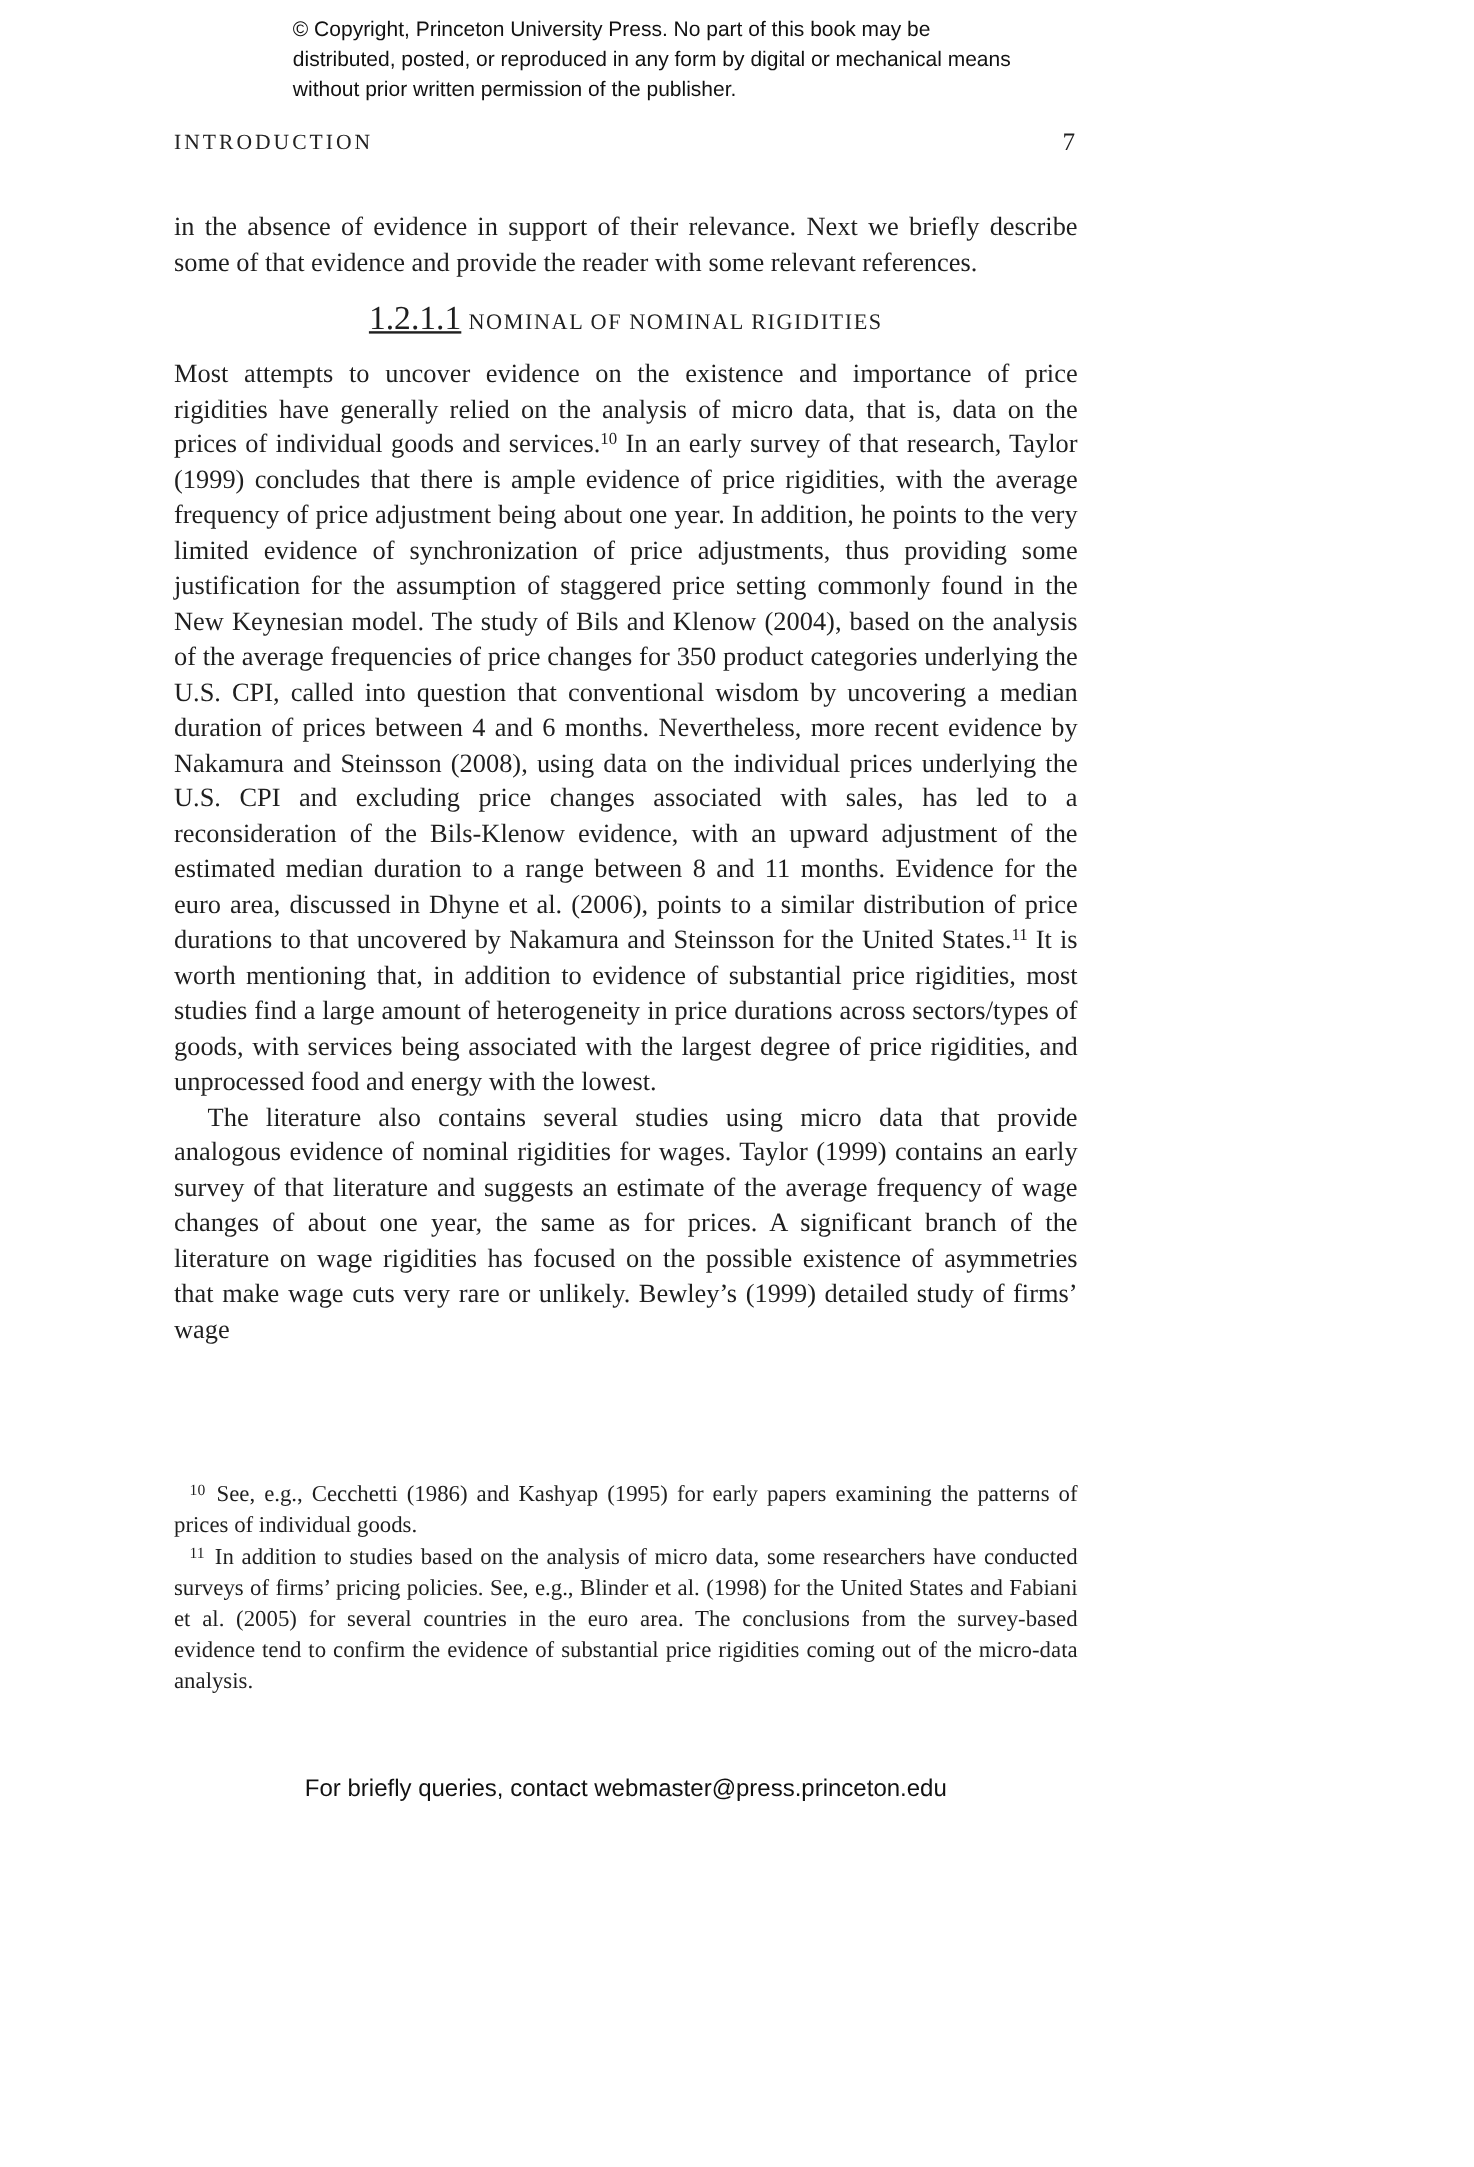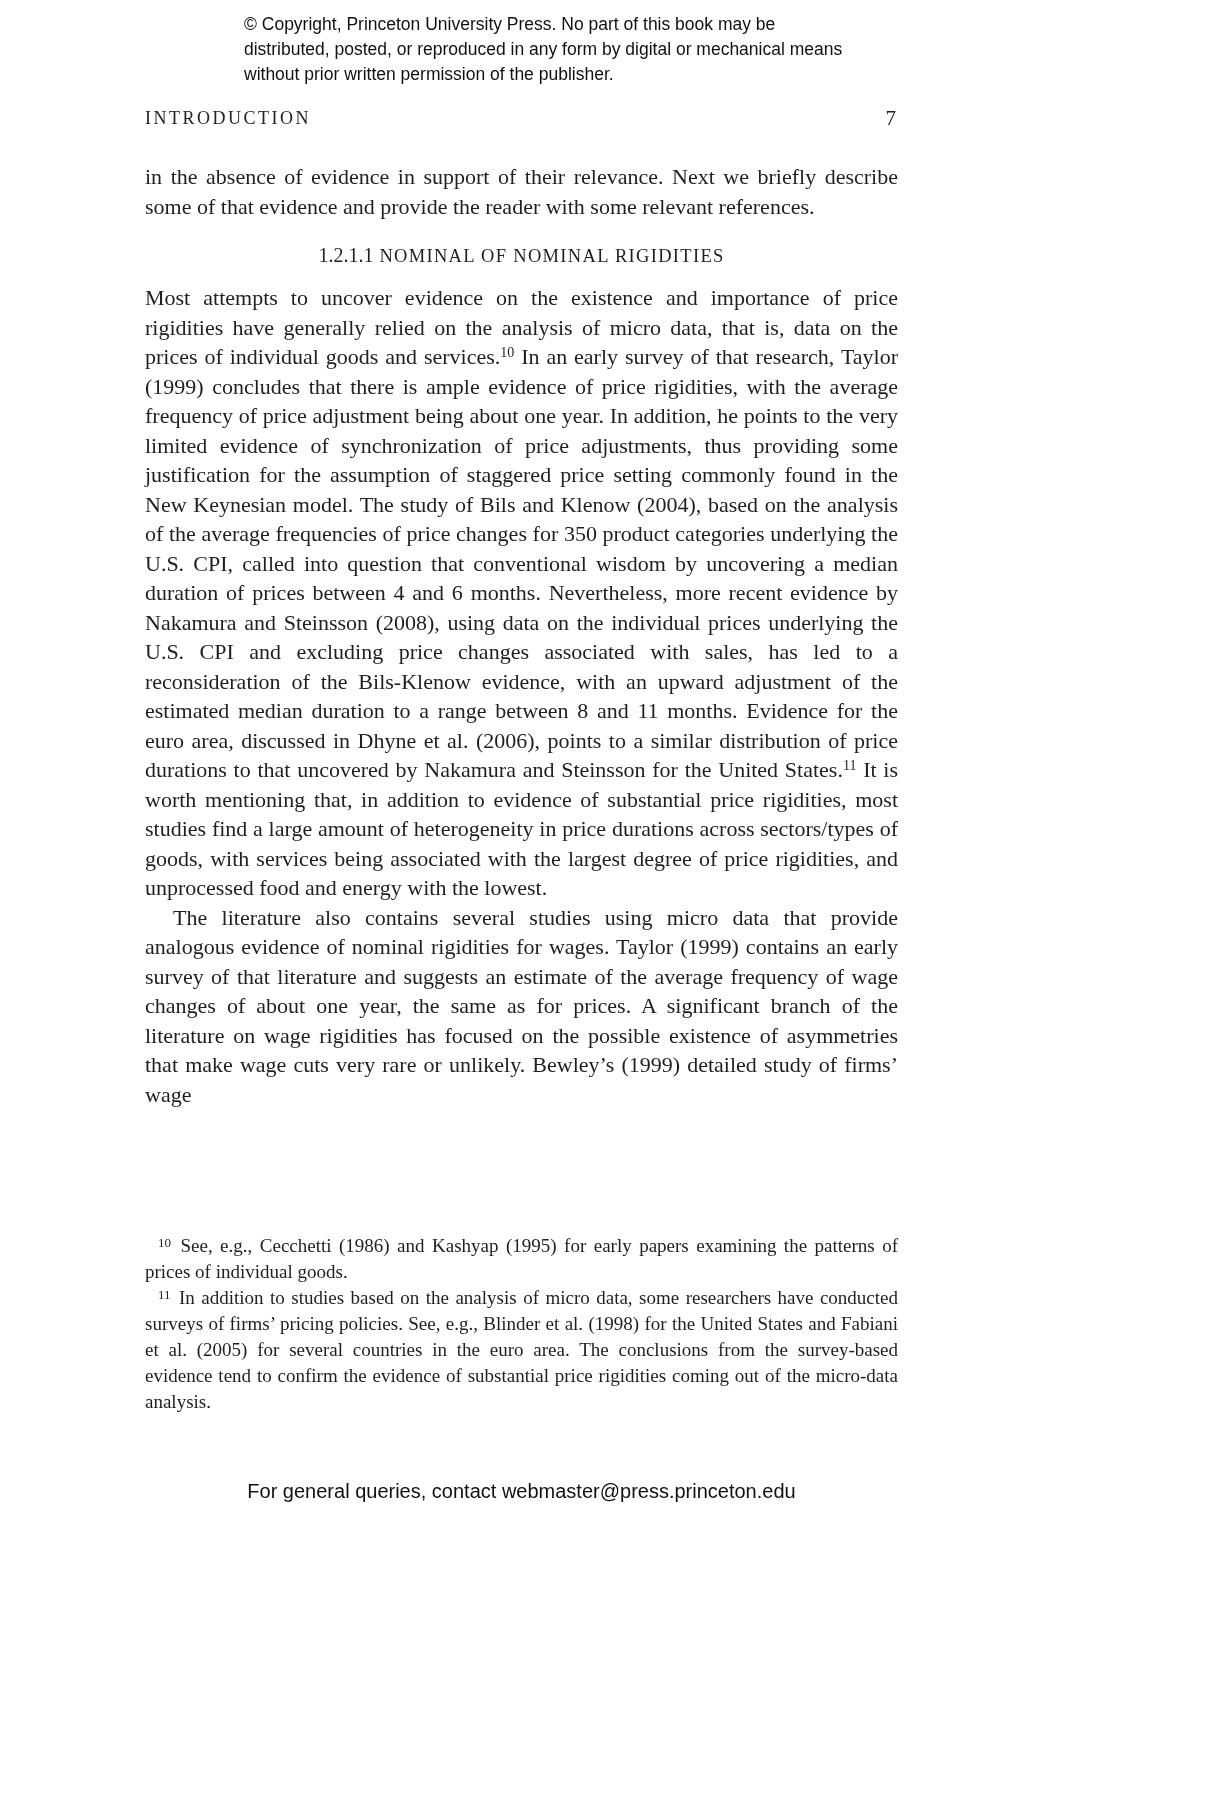--- a/index.html
+++ b/index.html
@@ -42,38 +42,38 @@
     position: absolute;
     right: 2px;
     top: -2px;
     font-size: 21px;
     letter-spacing: 0;
   }
 
   .body-block {
     position: absolute;
     left: 145px;
-    top: 162px;
+    top: 174px;
     width: 753px;
   }
   .para {
     margin: 0;
     font-size: 22px;
     line-height: 29.5px;
     text-align: justify;
   }
   .indent { text-indent: 28px; }
 
   .section-heading {
     margin: 20px 0 14px 0;
     text-align: center;
     font-weight: 400;
     line-height: 26px;
   }
-  .sec-num { font-size: 20px; }
+  .sec-num { font-size: 28px; text-decoration: underline; }
   .sec-title { font-size: 18.5px; letter-spacing: 1.3px; }
 
   .fn-ref {
     font-size: 14px;
     line-height: 0;
     vertical-align: baseline;
     position: relative;
     top: -7px;
   }
 
@@ -132,15 +132,15 @@
 
     <p class="para indent">The literature also contains several studies using micro data that provide analogous evidence of nominal rigidities for wages. Taylor (1999) contains an early survey of that literature and suggests an estimate of the average frequency of wage changes of about one year, the same as for prices. A significant branch of the literature on wage rigidities has focused on the possible existence of asymmetries that make wage cuts very rare or unlikely. Bewley’s (1999) detailed study of firms’ wage</p>
 
   </div>
 
   <div class="footnotes">
     <p class="footnote"><sup class="fn-marker">10</sup><span> See, e.g., Cecchetti (1986) and Kashyap (1995) for early papers examining the patterns of prices of individual goods.</span></p>
     <p class="footnote"><sup class="fn-marker">11</sup><span> In addition to studies based on the analysis of micro data, some researchers have conducted surveys of firms’ pricing policies. See, e.g., Blinder et al. (1998) for the United States and Fabiani et al. (2005) for several countries in the euro area. The conclusions from the survey-based evidence tend to confirm the evidence of substantial price rigidities coming out of the micro-data analysis.</span></p>
   </div>
 
-  <div class="footer">For general queries, contact webmaster@press.princeton.edu</div>
+  <div class="footer">For briefly queries, contact webmaster@press.princeton.edu</div>
 
 </div>
 
 </body></html>

